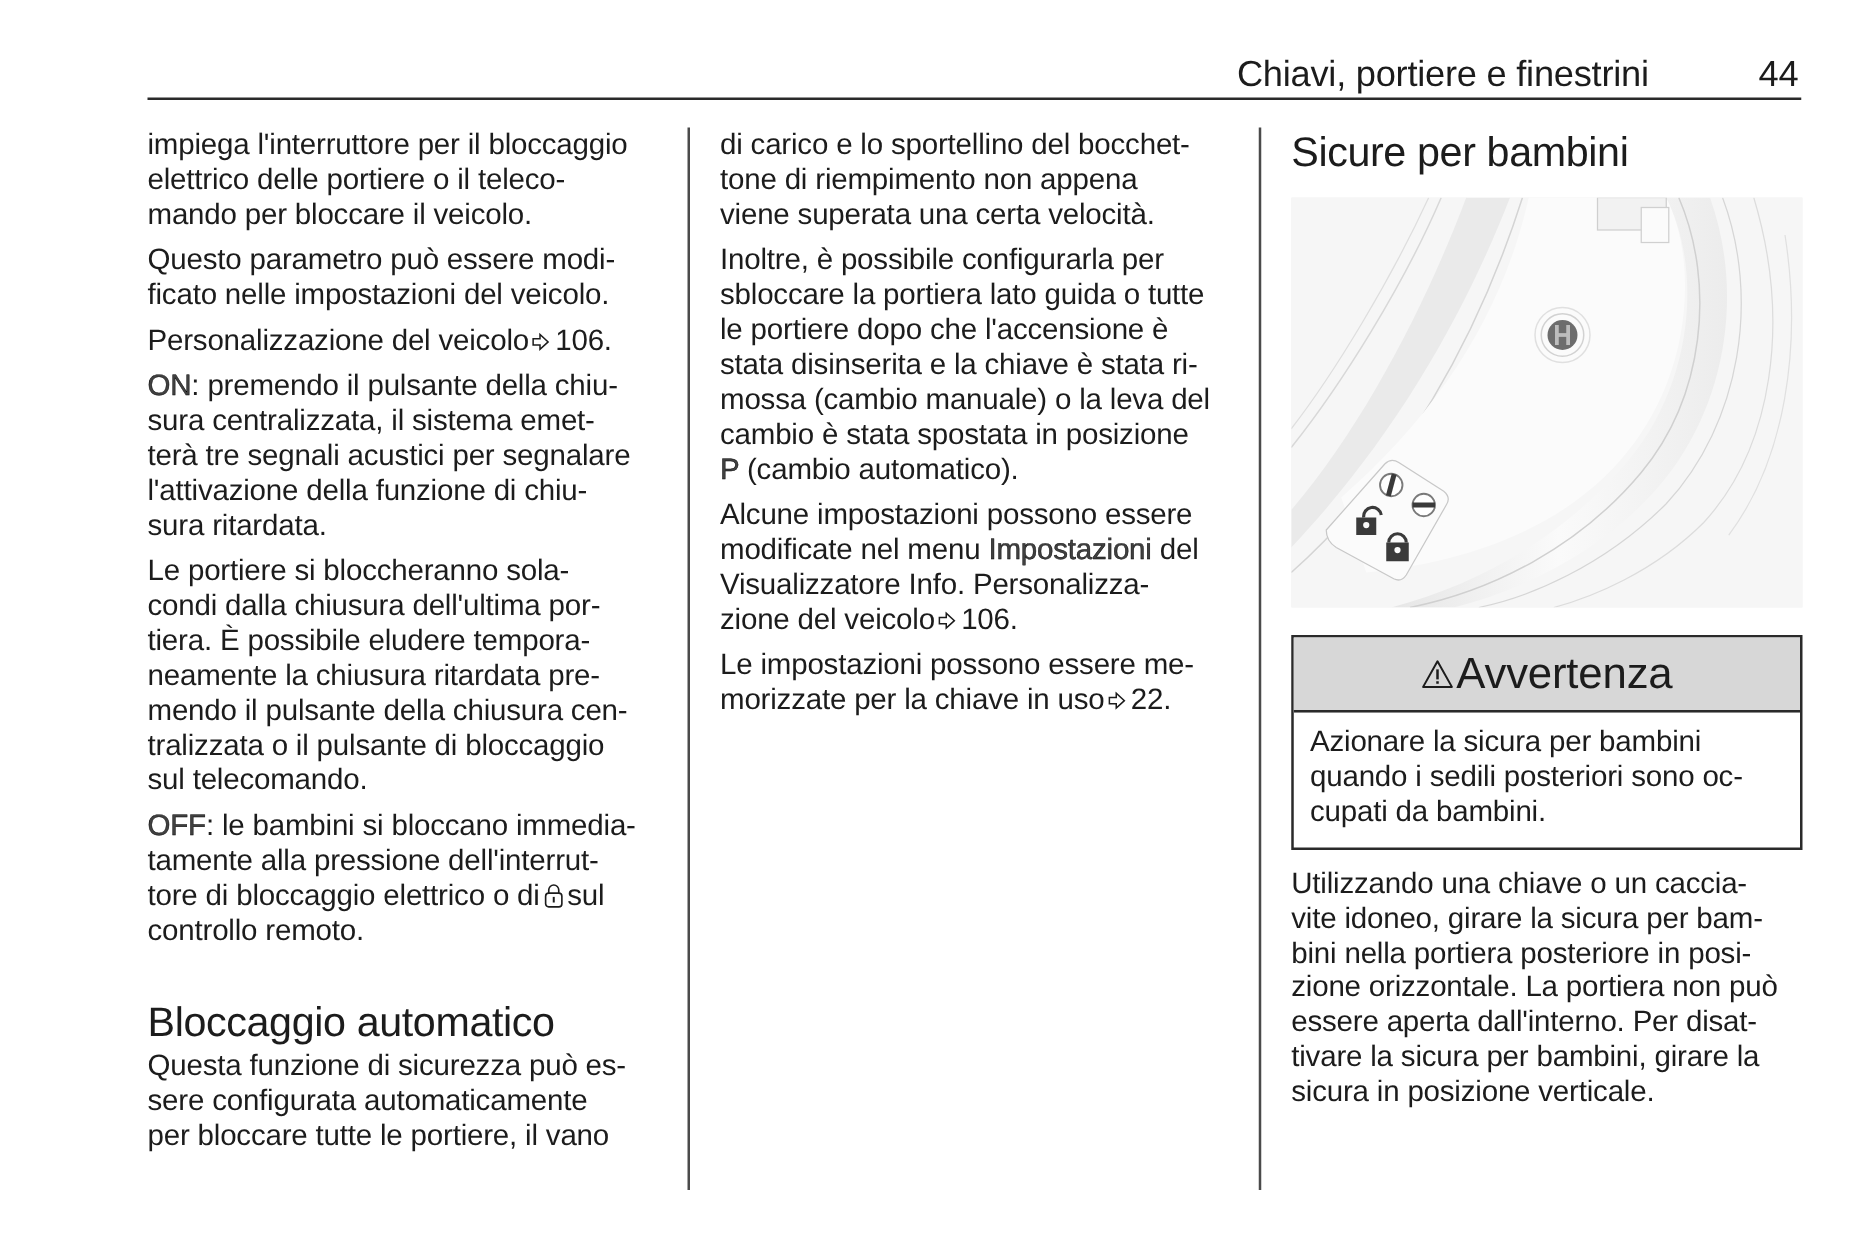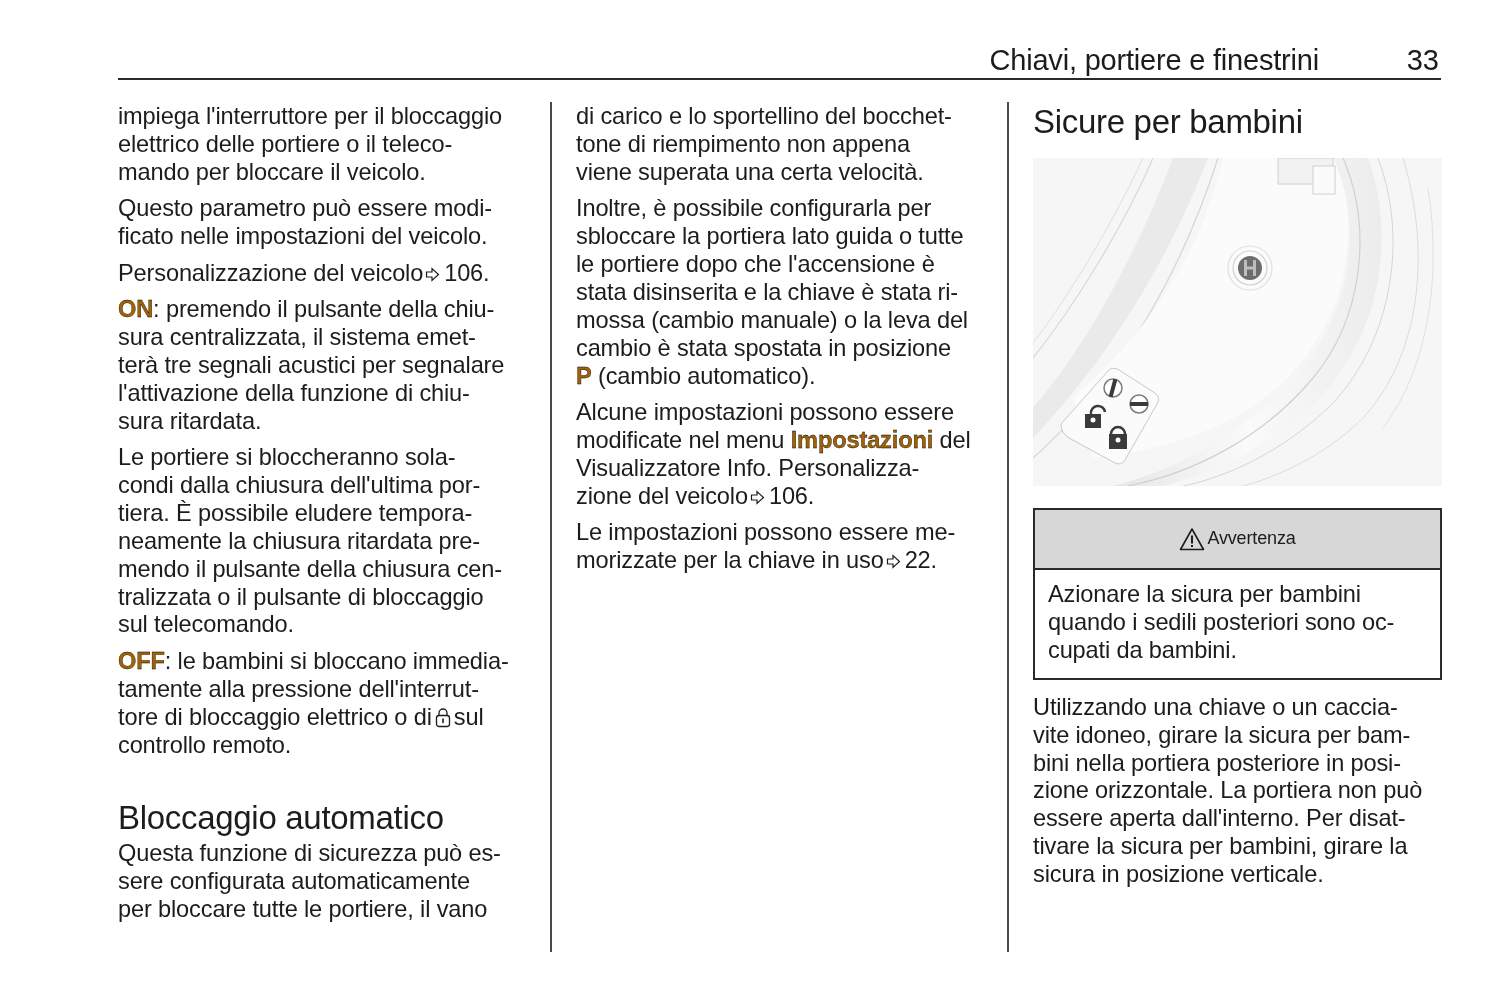--- a/index.html
+++ b/index.html
@@ -15,45 +15,45 @@
   .divider.d1 { left: 550px; }
   .divider.d2 { left: 1007px; }
 
   .col { position: absolute; top: 103px; font-size: 23.6px; line-height: 27.9px; letter-spacing: -0.15px; }
   .col1 { left: 118px; width: 420px; }
   .col2 { left: 576px; width: 420px; }
   .col3 { left: 1033px; width: 410px; top: 103px; }
 
   .para { margin: 0 0 8.5px 0; }
   .line { display: block; white-space: nowrap; }
-  .b { font-weight: bold; color: #a16207; -webkit-text-stroke: 0.35px #000; }
+  .b { font-weight: normal; color: #404040; -webkit-text-stroke: 0.35px #000; }
   .ref-arrow { display: inline-block; width: 15px; height: 15px; vertical-align: -1px; margin: 0 4px 0 2px; }
   .lock-icon { display: inline-block; width: 16px; height: 21px; vertical-align: -3px; margin: 0 3px; }
 
   .section-title { font-size: 33px; line-height: 38px; margin: 40px 0 3px 0; letter-spacing: -0.3px; white-space: nowrap; }
   .section-title.top { margin-top: 0; }
 
   .illustration { position: relative; width: 409px; height: 328px; margin-top: 17px;
                   background: #f4f4f4; overflow: hidden; }
   .illustration svg { display: block; }
 
   .warning { margin-top: 22px; width: 405px; border: 2px solid #2a2a2a; }
   .warning-head { background: #d7d7d7; border-bottom: 2px solid #2a2a2a; height: 58px;
-                  display: flex; align-items: center; justify-content: center; font-size: 18px; text-align: right; }
+                  display: flex; align-items: center; justify-content: center; font-size: 35px; text-align: right; }
   .warn-icon { width: 26px; height: 24px; margin-right: 2px; }
   .warning-body { padding: 11px 12px 13px 13px; font-size: 23.6px; line-height: 27.9px; }
 
   .after-warn { margin-top: 14px; }
 </style>
 </head>
 <body>
 
 <div class="header">
   <span class="header-title">Chiavi, portiere e finestrini</span>
-  <span class="header-page">33</span>
+  <span class="header-page">44</span>
 </div>
 
 <div class="divider d1"></div>
 <div class="divider d2"></div>
 
 <div class="col col1">
   <div class="para">
     <span class="line">impiega l'interruttore per il bloccaggio</span>
     <span class="line">elettrico delle portiere o il teleco-</span>
     <span class="line">mando per bloccare il veicolo.</span>

